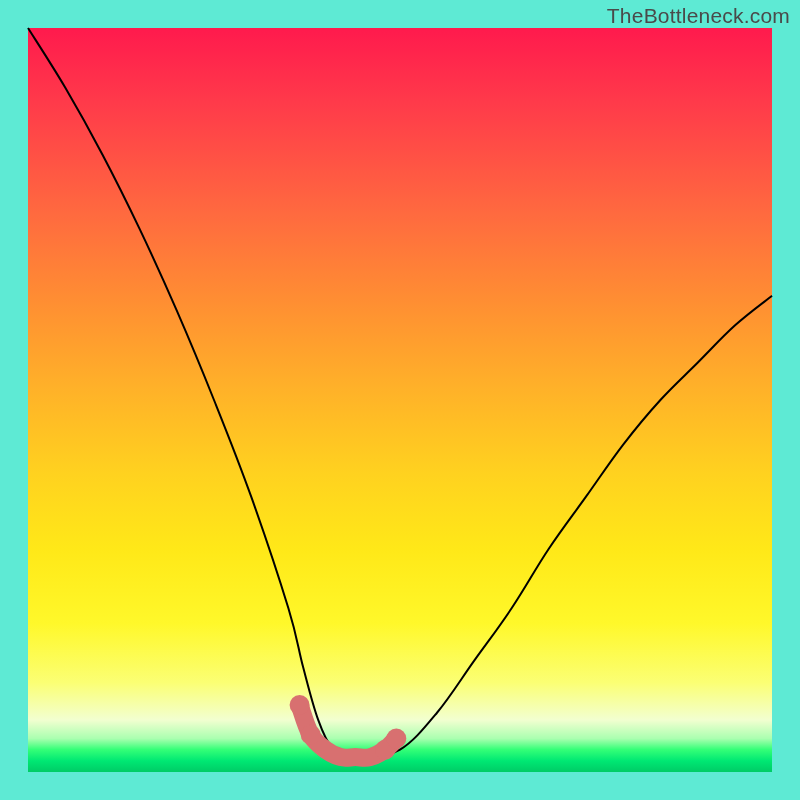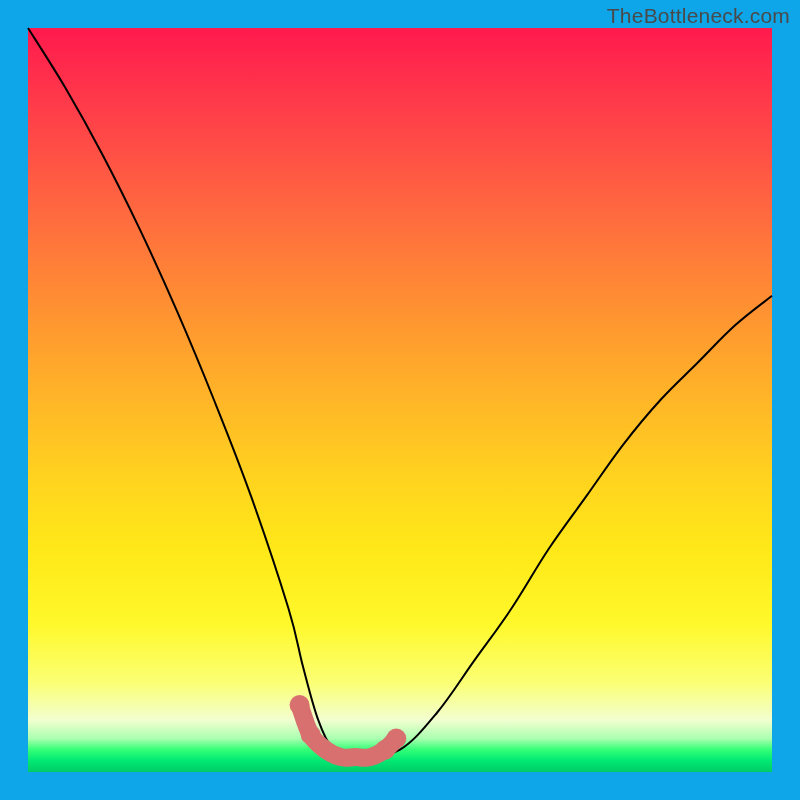--- a/index.html
+++ b/index.html
@@ -10,21 +10,21 @@
     background: #000;
     overflow: hidden;
     font-family: Arial, Helvetica, sans-serif;
   }
   .frame {
     position: absolute;
     top: 0;
     left: 0;
     width: 800px;
     height: 800px;
-    background: #0ea5e9;
+    background: #5eead4;
   }
   .plot-area {
     position: absolute;
     top: 28px;
     left: 28px;
     width: 744px;
     height: 744px;
     
     background: linear-gradient(
       to bottom,

